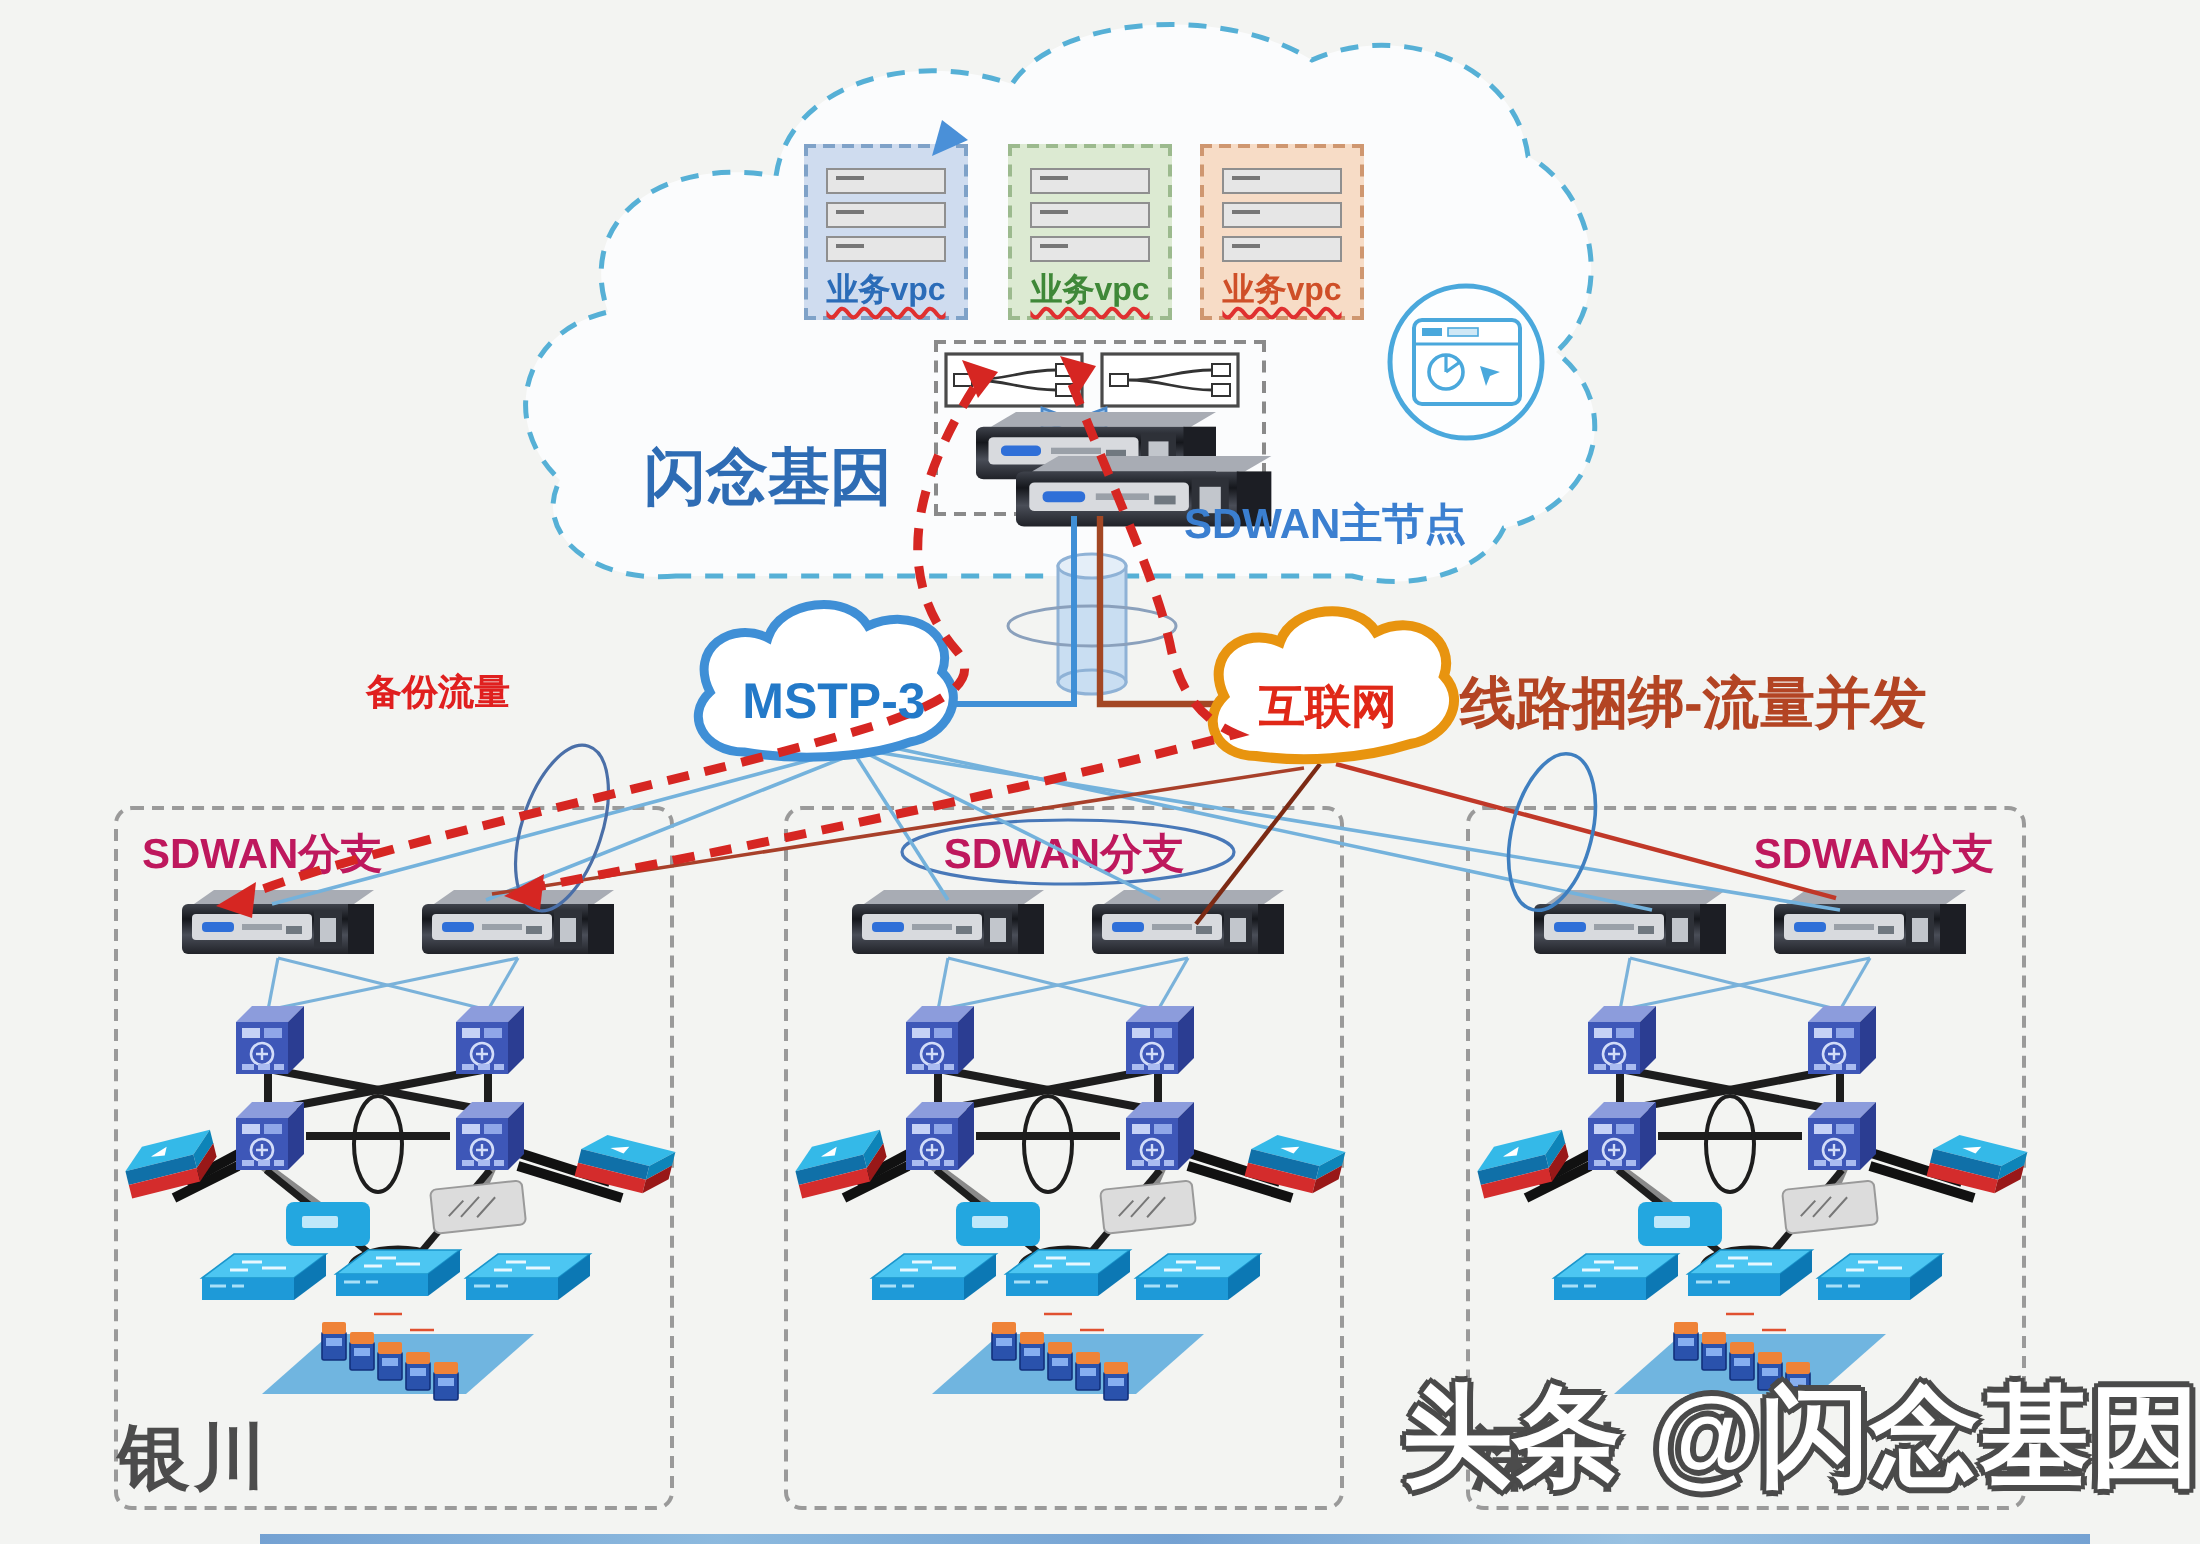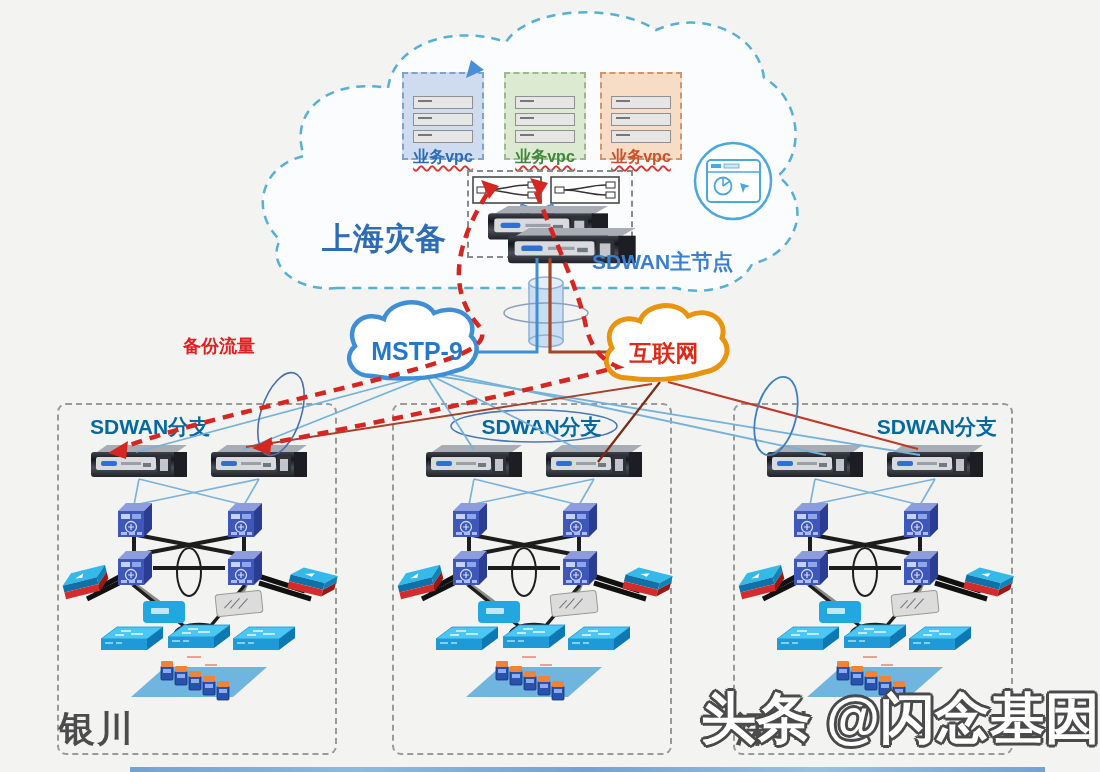--- a/index.html
+++ b/index.html
@@ -3,41 +3,41 @@
 <meta charset="utf-8">
 <style>
   html,body{margin:0;padding:0;}
   body{font-family:"Liberation Sans","DejaVu Sans",sans-serif;}
   #stage{position:relative;width:1100px;height:772px;background:#f3f4f2;overflow:hidden;}
   svg{display:block;}
   #bg-svg{position:absolute;left:0;top:0;z-index:0;pointer-events:none;}
   #fg-svg{position:absolute;left:0;top:0;z-index:3;pointer-events:none;}
   
   .vpc{position:absolute;top:72px;width:82px;height:88px;border:2px dashed #7fa2c8;
-       box-sizing:border-box;padding-top:22px;z-index:1;}
+       box-sizing:border-box;padding-top:10px;z-index:1;}
   .vpc .bar{width:58px;height:11px;margin:0 auto 4px auto;background:#e6e6e6;border:1px solid #8f8f8f;position:relative;}
   .vpc .bar::after{content:"";position:absolute;left:4px;top:3px;width:14px;height:2px;background:#777;}
   .vpc .vpc-label{text-align:center;font-weight:bold;font-size:16px;margin-top:3px;white-space:nowrap;
        text-decoration:underline wavy #e03030 2px;text-underline-offset:3px;}
   .vpc1{left:402px;background:#cfdcef;border-color:#7fa2c8;}  .vpc1 .vpc-label{color:#2b6cb8;}
   .vpc2{left:504px;background:#dcead2;border-color:#9cba8e;}  .vpc2 .vpc-label{color:#3f8838;}
   .vpc3{left:600px;background:#f7dcc6;border-color:#cf9770;}  .vpc3 .vpc-label{color:#cf4f28;}
   .hub-box{position:absolute;left:467px;top:170px;width:166px;height:88px;border:2px dashed #8a8a8a;z-index:1;box-sizing:border-box;}
   .lbl{position:absolute;z-index:4;white-space:nowrap;font-weight:bold;}
   .site-label{left:322px;top:218px;font-size:31px;color:#2e6cb4;}
   .mgmt-label{left:645px;top:218px;font-size:19px;color:#3b7fd0;}
   .hub-label{left:592px;top:248px;font-size:21px;color:#3b7fd0;}
   .mstp-label{left:352px;top:337px;width:130px;text-align:center;font-size:25px;color:var(--mstp-text,#2379c8);}
   .inet-label{left:608px;top:338px;width:112px;text-align:center;font-size:23px;color:var(--internet-text,#e02818);}
   .backup-label{left:183px;top:334px;font-size:18px;color:var(--backup-red,#e01f1f);}
   .bundling-label{left:730px;top:333px;font-size:28px;color:var(--bundling-red,#b34423);}
   
   .branch{position:absolute;top:403px;width:280px;height:352px;border:2px dashed #9a9a9a;border-radius:9px;
           box-sizing:border-box;z-index:1;}
-  .branch-label{position:absolute;top:8px;font-size:21px;font-weight:bold;color:#0369a1;white-space:nowrap;z-index:2;margin-left:19px;}
+  .branch-label{position:absolute;top:8px;font-size:21px;font-weight:bold;color:#be185d;white-space:nowrap;z-index:2;}
   .pos-left .branch-label{left:12px;}
   .pos-center .branch-label{left:0;right:0;text-align:center;}
   .pos-right .branch-label{right:14px;}
   .label-ellipse{position:absolute;left:53px;top:2px;z-index:1;}
   .branch-art{position:absolute;left:0;top:36px;}
   .city-label{position:absolute;left:0;right:0;top:300px;text-align:left;font-size:36px;font-weight:600;
               color:var(--city-gray,#4c4c4c);letter-spacing:2px;white-space:nowrap;}
   
   .watermark{position:absolute;right:0px;top:682px;z-index:6;font-size:55px;font-weight:bold;color:#fff;white-space:nowrap;
      text-shadow:3px 0 0 #4a4a4a,-3px 0 0 #4a4a4a,0 3px 0 #4a4a4a,0 -3px 0 #4a4a4a,
@@ -402,21 +402,22 @@
       <path d="M 536,192 C 558,248 578,290 585,322 C 590,348 602,360 618,367 C 500,398 370,424 266,444"></path>
     </g>
     <g fill="#d62622">
       <polygon points="481,180 499,186 489,199"></polygon>
       <polygon points="530,178 548,183 539,197"></polygon>
       <polygon points="108,453 128,441 126,459"></polygon>
       <polygon points="252,448 272,437 270,455"></polygon>
     </g>
   </svg>
 
-  <div class="lbl site-label">上海灾备</div>
+  <div class="lbl site-label">闪念基因</div>
   <div class="lbl hub-label">SDWAN主节点</div>
-  <div class="lbl mstp-label">MSTP-9</div>
+  <div class="lbl mstp-label">MSTP-3</div>
   <div class="lbl inet-label">互联网</div>
   <div class="lbl backup-label">备份流量</div>
+  <div class="lbl bundling-label">线路捆绑-流量并发</div>
 
   <div class="watermark">头条 @闪念基因</div>
   <div class="bottom-strip"></div>
 </div>
 
 </body></html>

